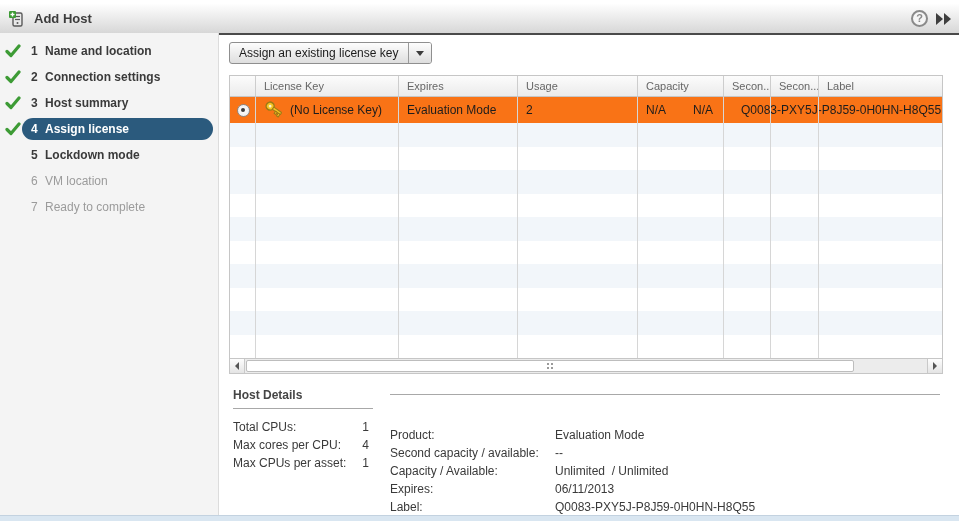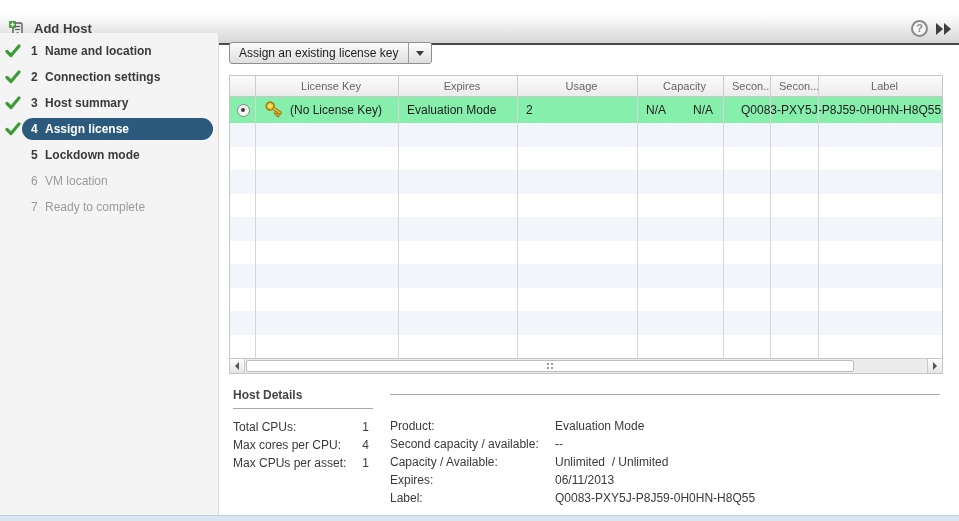--- a/index.html
+++ b/index.html
@@ -1,20 +1,20 @@
 <!DOCTYPE html>
 <html><head>
 <meta charset="utf-8">
 <style>
   * { margin:0; padding:0; box-sizing:border-box; }
   body { width:959px; height:521px; overflow:hidden; font-family:"Liberation Sans",sans-serif; background:#fff; }
   #window { position:relative; width:959px; height:521px; background:#fff; }
 
   
-  .titlebar { position:absolute; top:14px; left:0; right:0; height:31px;
+  .titlebar { position:absolute; top:4px; left:0; right:0; height:31px;
     background:linear-gradient(#fefefe,#d7d7d7); border-bottom:2px solid #4a4a4a;
     display:flex; align-items:center; }
   .host-icon { margin-left:8px; width:18px; height:18px; position:relative; }
   .titlebar-title { margin-left:8px; font-size:13px; font-weight:bold; color:#3c3c3c; }
   .titlebar-right { margin-left:auto; display:flex; align-items:center; gap:7px; margin-right:8px; }
   .help-icon { width:17px; height:17px; border:2px solid #8a8a8a; border-radius:50%;
     color:#8a8a8a; font-size:11px; font-weight:bold; text-align:center; line-height:13px; background:#f5f5f5;}
   .dbl-arrow { display:flex; }
   .dbl-arrow i { width:0; height:0; border-left:7px solid #3f3f3f; border-top:6px solid transparent; border-bottom:6px solid transparent; margin-left:1px;}
 
@@ -36,27 +36,27 @@
     border:1px solid #8f8f8f; border-radius:3px; background:linear-gradient(#fdfdfd,#dedede); overflow:hidden;}
   .dropdown .dd-label { padding:0 10px 0 9px; font-size:12px; color:#1c1c1c; line-height:20px; }
   .dropdown .dd-arrow { width:23px; border-left:1px solid #9a9a9a; display:flex; align-items:center; justify-content:center;
     background:linear-gradient(#fdfdfd,#dedede);}
   .dropdown .dd-arrow i { width:0;height:0;border-top:5px solid #3c3c3c;border-left:4px solid transparent;border-right:4px solid transparent; }
 
   
   .table { position:absolute; top:75px; left:229px; width:714px; font-size:12px; }
   .thead { height:22px; display:flex; background:linear-gradient(#fcfcfc,#ebebeb); border:1px solid #c6c6c6; }
   .thead .hcell { border-right:1px solid #cdcdcd; padding-left:8px; color:#666; font-size:11px; line-height:20px;
-    white-space:nowrap; overflow:hidden;text-align:center; }
+    white-space:nowrap; overflow:hidden; }
   .thead .hcell:last-child { border-right:none; }
   .tbody { border:1px solid #c6c6c6; border-top:none; position:relative; background:#fff; }
   .collines { position:absolute; top:0; bottom:0; left:0; right:0; pointer-events:none; }
   .collines i { position:absolute; top:0; bottom:0; width:1px; background:#d6d6d6; }
   .trow { display:flex; position:relative; }
-  .trow.selected { height:26px; background:#86efac; line-height:26px; }
+  .trow.selected { height:26px; background:#f97316; line-height:26px; }
   .trow.empty { height:23.5px; }
   .trow.empty.stripe { background:#f2f6fa; }
   .tcell { padding-left:8px; white-space:nowrap; overflow:hidden; color:#1d1d1d; }
   .radio-cell { display:flex; align-items:center; justify-content:center; padding:0; }
   .radio { width:13px; height:13px; border-radius:50%; border:1px solid #8a8a8a; background:radial-gradient(#fff,#e8e8e8); position:relative; }
   .radio::after { content:""; position:absolute; left:3.5px; top:3.5px; width:4px; height:4px; border-radius:50%; background:#3c3c3c; }
   .license-cell { display:flex; align-items:center; gap:5px; }
   .key-icon svg { display:block; }
 
   
@@ -73,21 +73,21 @@
   
   .sec-title { font-size:12px; font-weight:bold; color:#454545; }
   .rule { height:1px; background:#a8a8a8; margin-top:6px; }
   .kv { display:flex; font-size:12px; color:#3a3a3a; line-height:18px; }
   .kv .v { white-space:pre; }
   .host-details { position:absolute; left:233px; top:388px; width:140px; }
   .host-details .rows { margin-top:9px; }
   .host-details .kv .k { width:118px; }
   .host-details .kv .v { width:18px; text-align:right; }
   .license-details { position:absolute; left:390px; top:388px; width:550px; }
-  .license-details .rows { margin-top:22px; }
+  .license-details .rows { margin-top:31px; }
   .license-details .kv .k { width:165px; }
 
   .bottom-strip { position:absolute; left:0; right:0; bottom:0; height:6px; background:#d9e6f1; border-top:1px solid #c3d2e0; }
 </style>
 </head>
 <body>
 
 <div id="window">
   <div class="titlebar">
     <span class="host-icon">

